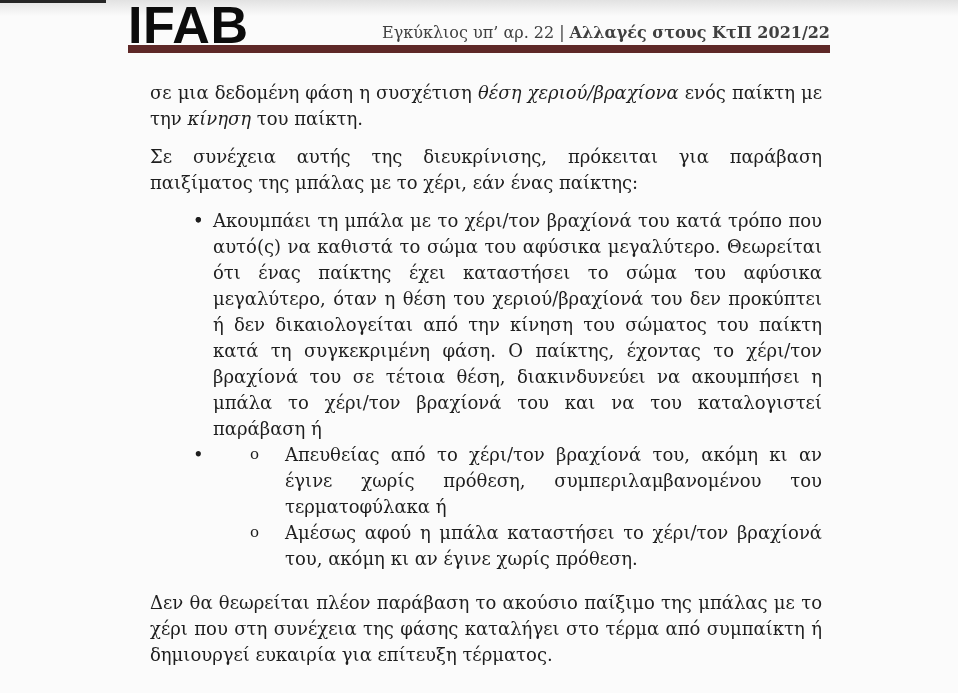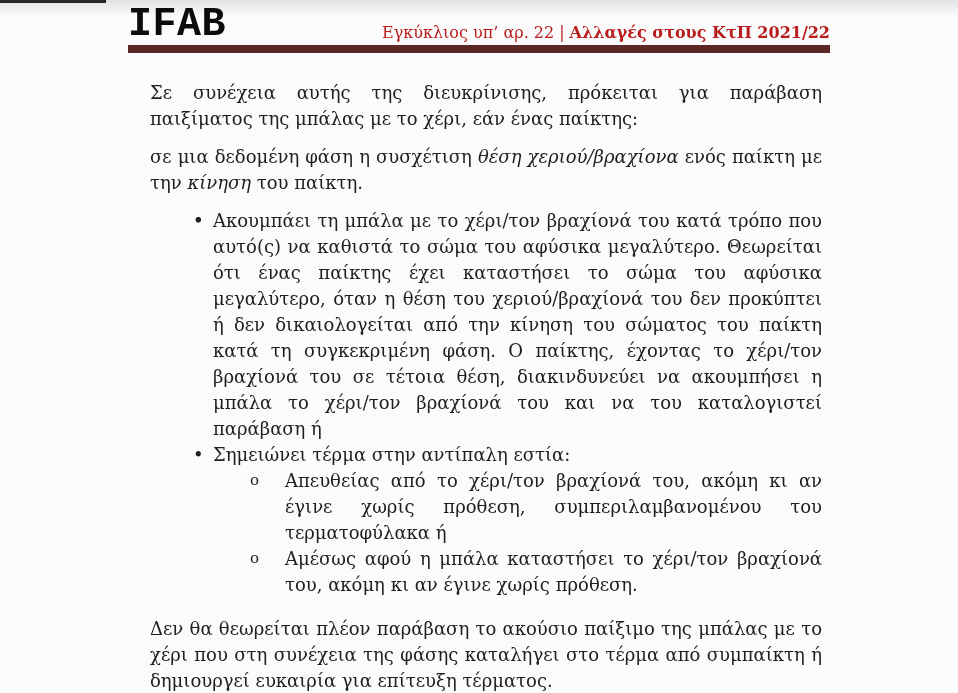--- a/index.html
+++ b/index.html
@@ -21,30 +21,30 @@
     background: #262626;
   }
   .page {
     position: absolute; top: 0; left: 0; width: 958px; height: 693px;
   }
   .doc-header {
     position: absolute; top: 4px; left: 128px; width: 702px; height: 42px;
   }
   .logo {
     position: absolute; left: 0; top: 0;
-    font-family: Liberation Mono, monospace;
+    font-family: Liberation Sans, sans-serif;
     font-weight: bold;
-    font-size: 40px; line-height: 42px;
+    font-size: 52px; line-height: 42px;
     letter-spacing: 0.5px;
     color: #0c0c0c;
   }
   .header-right {
     position: absolute; right: 0; bottom: 4px;
     font-size: 16px; line-height: 18px;
-    color: #b91c1c;
+    color: #404040;
     white-space: nowrap;
   }
   .header-right .sep { margin: 0 5px; }
   .header-right .bold { font-weight: bold; }
   .header-rule {
     position: absolute; top: 45px; left: 128px; width: 702px; height: 8px;
     background: #5e2827;
   }
   .content {
     position: absolute; top: 80px; left: 150px; width: 672px;
@@ -75,33 +75,33 @@
 
   <div class="doc-header">
     <div class="logo">IFAB</div>
     <div class="header-right">
       <span>Εγκύκλιος υπ’ αρ. 22</span><span class="sep">|</span><span class="bold">Αλλαγές στους ΚτΠ 2021/22</span>
     </div>
   </div>
   <div class="header-rule"></div>
 
   <div class="content">
+    <p><span>σε μια δεδομένη φάση η συσχέτιση </span><span class="it">θέση χεριού/βραχίονα</span><span> ενός παίκτη με την </span><span class="it">κίνηση</span><span> του παίκτη.</span></p>
+
     <p>Σε συνέχεια αυτής της διευκρίνισης, πρόκειται για παράβαση παιξίματος της μπάλας με το χέρι, εάν ένας παίκτης:</p>
-
-    <p><span>σε μια δεδομένη φάση η συσχέτιση </span><span class="it">θέση χεριού/βραχίονα</span><span> ενός παίκτη με την </span><span class="it">κίνηση</span><span> του παίκτη.</span></p>
 
     <ul class="bullets">
       <li>
         <span class="marker">•</span>
       </li>
       <li>
         <span class="marker">•</span><span>Ακουμπάει τη μπάλα με το χέρι/τον βραχίονά του κατά τρόπο που αυτό(ς) να καθιστά το σώμα του αφύσικα μεγαλύτερο. Θεωρείται ότι ένας παίκτης έχει καταστήσει το σώμα του αφύσικα μεγαλύτερο, όταν η θέση του χεριού/βραχίονά του δεν προκύπτει ή δεν δικαιολογείται από την κίνηση του σώματος του παίκτη κατά τη συγκεκριμένη φάση. Ο παίκτης, έχοντας το χέρι/τον βραχίονά του σε τέτοια θέση, διακινδυνεύει να ακουμπήσει η μπάλα το χέρι/τον βραχίονά του και να του καταλογιστεί παράβαση ή</span>
       </li>
       <li>
-        <span class="marker">•</span><span>Σημειώνει τέρμα στην αντίπαλη εστία:</span>
+        <span class="marker">•</span>
         <ul class="subbullets">
           <li>
             <span class="marker">o</span><span>Απευθείας από το χέρι/τον βραχίονά του, ακόμη κι αν έγινε χωρίς πρόθεση, συμπεριλαμβανομένου του τερματοφύλακα ή</span>
           </li>
           <li>
             <span class="marker">o</span><span>Αμέσως αφού η μπάλα καταστήσει το χέρι/τον βραχίονά του, ακόμη κι αν έγινε χωρίς πρόθεση.</span>
           </li>
         </ul>
       </li>
     </ul>

